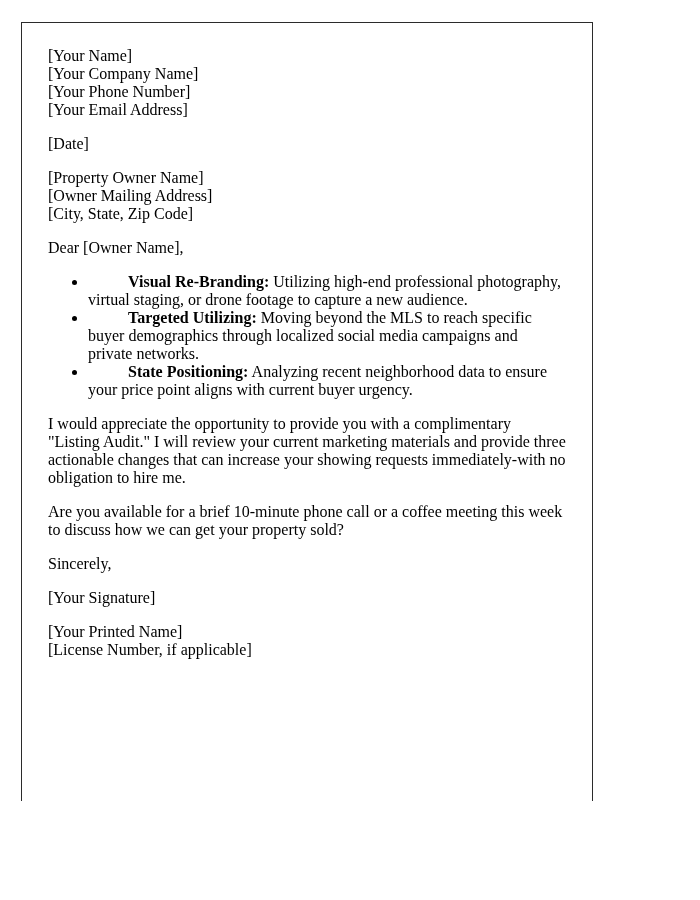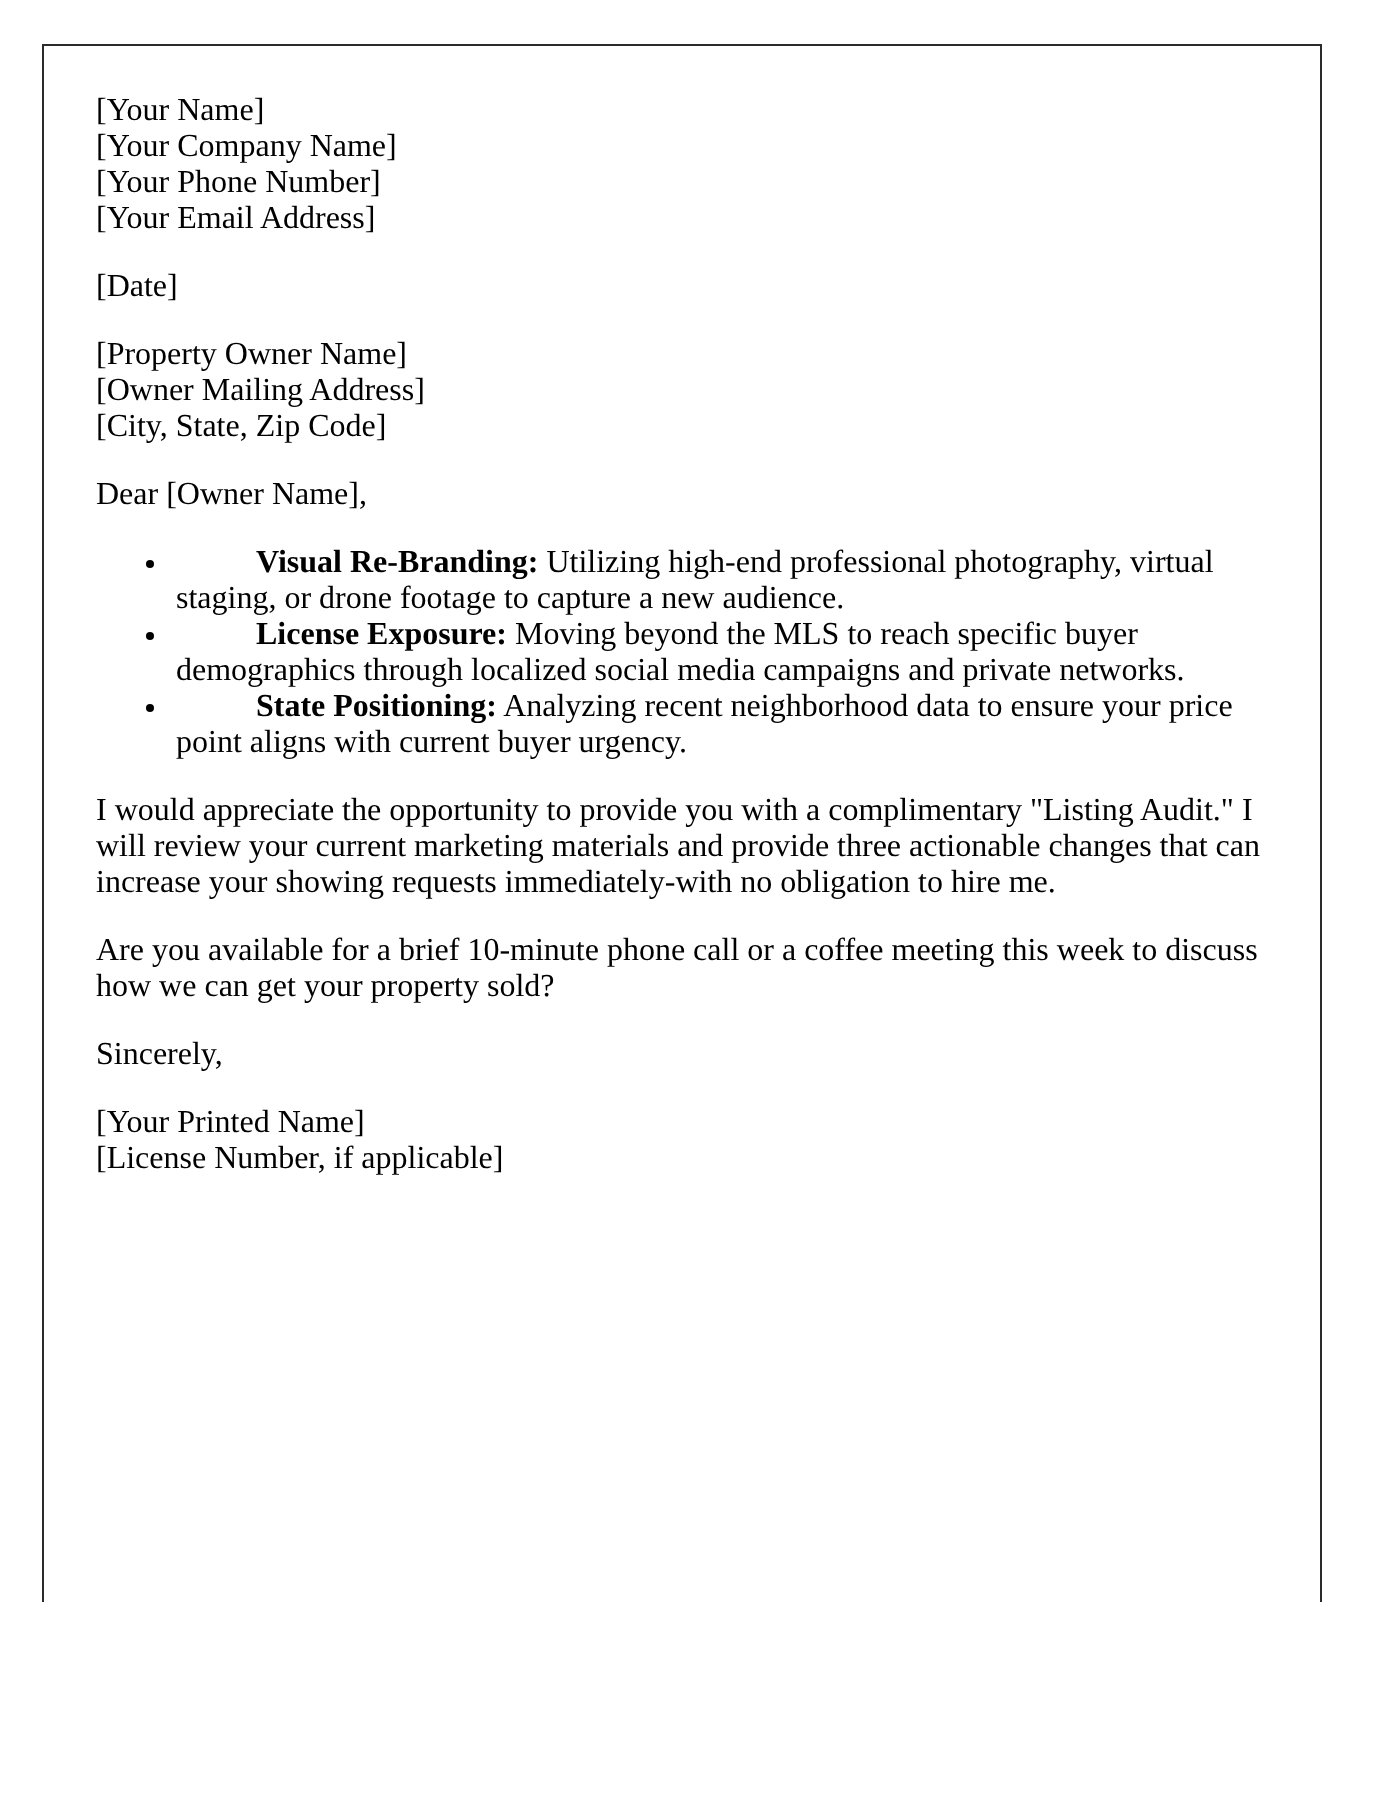--- a/index.html
+++ b/index.html
@@ -14,21 +14,21 @@
     overflow: hidden;
     font-family: "Liberation Serif", "DejaVu Serif", serif;
     font-size: 16px;
     line-height: 1.125;
     color: #000000;
   }
   .letter-frame {
     position: absolute;
     left: 21px;
     top: 22px;
-    width: 640px;
+    width: 572px;
     min-height: 779px;
     box-sizing: border-box;
     border: 1.5px solid #2b2b2b;
     border-bottom: 0;
     padding: 8px 26px 2px 26px;
     background: #ffffff;
   }
   .letter-frame p {
     margin: 16px 0;
   }
@@ -65,27 +65,28 @@
 [Owner Mailing Address]
 [City, State, Zip Code]</p>
 
 
   <p>Dear [Owner Name],</p>
 
 
 
   <ul class="strategy-list">
     <li><strong>Visual Re-Branding:</strong><span> Utilizing high-end professional photography, virtual staging, or drone footage to capture a new audience.</span></li>
-    <li><strong>License Exposure:</strong><span> Moving beyond the MLS to reach specific buyer demographics through localized social media campaigns and private networks.</span></li>
+    <li><strong>Targeted Utilizing:</strong><span> Moving beyond the MLS to reach specific buyer demographics through localized social media campaigns and private networks.</span></li>
     <li><strong>State Positioning:</strong><span> Analyzing recent neighborhood data to ensure your price point aligns with current buyer urgency.</span></li>
   </ul>
 
   <p>I would appreciate the opportunity to provide you with a complimentary "Listing Audit." I will review your current marketing materials and provide three actionable changes that can increase your showing requests immediately-with no obligation to hire me.</p>
 
   <p>Are you available for a brief 10-minute phone call or a coffee meeting this week to discuss how we can get your property sold?</p>
 
   <p>Sincerely,</p>
 
+  <p>[Your Signature]</p>
 
   <p class="multiline">[Your Printed Name]
 [License Number, if applicable]</p>
 
 </div>
 
 </body></html>

